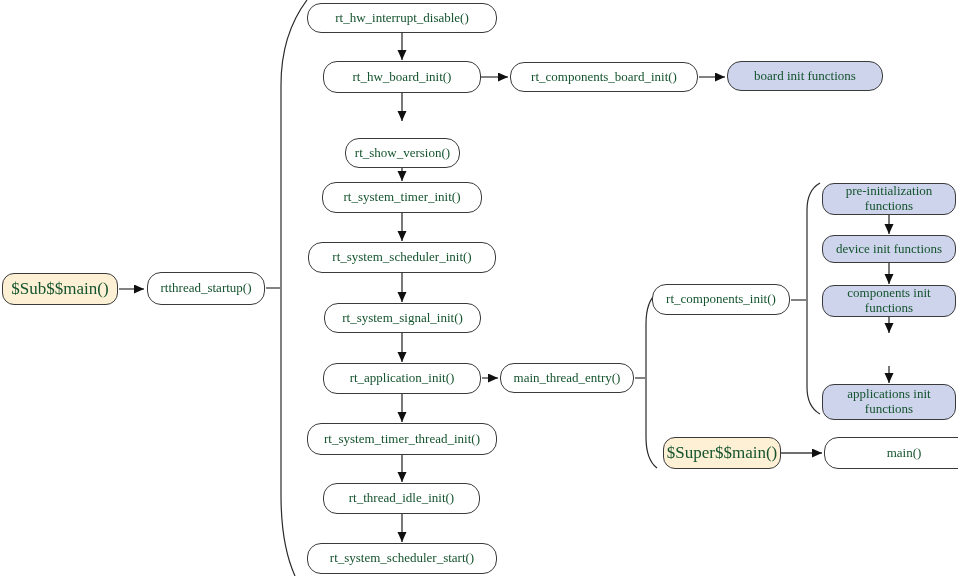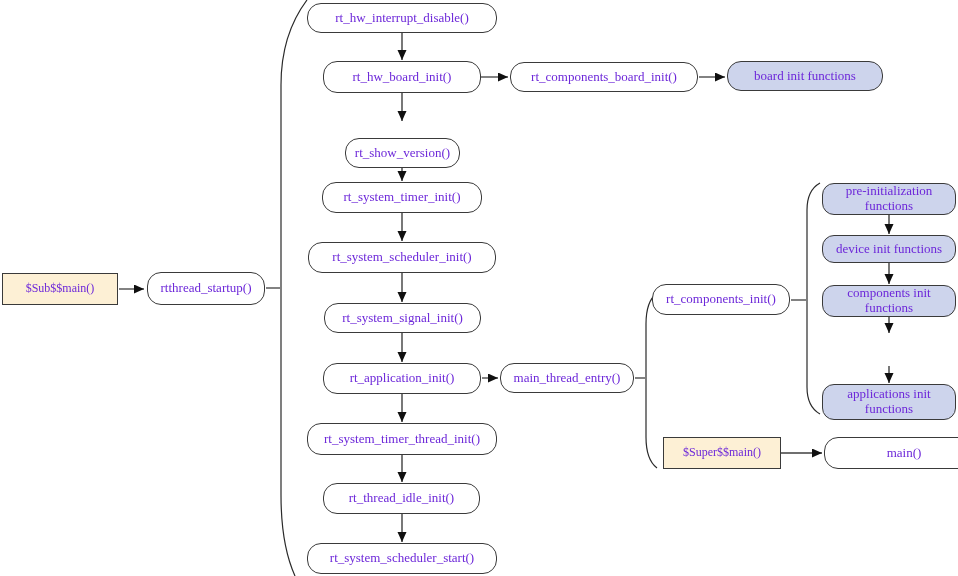--- a/index.html
+++ b/index.html
@@ -12,27 +12,27 @@
   }
   #wires{position:absolute;left:0;top:0;width:958px;height:576px;pointer-events:none;}
   .node{
     position:absolute;
     display:flex;align-items:center;justify-content:center;
     text-align:center;
     box-sizing:border-box;
     background:#fff;
     border:1px solid #3a3a3a;
     border-radius:14px;
-    font-size:13px;color:#6d28d9;
+    font-size:13px;color:#14532d;
     line-height:1.15;
     white-space:nowrap;
   }
   .node.blue{background:#cdd4ec;}
   .node.blue.multi{white-space:normal;border-radius:12px;padding:0 6px;}
-  .node.tan{background:#fdf0d5;border-radius:0;font-size:12px;border-color:#3a3a3a;}
+  .node.tan{background:#fdf0d5;border-radius:12px;font-size:17px;border-color:#3a3a3a;}
 </style>
 </head>
 <body>
 
 <div id="canvas">
 
   <svg id="wires" viewBox="0 0 958 576" xmlns="http://www.w3.org/2000/svg">
     <defs>
       <marker id="ah" markerUnits="userSpaceOnUse" markerWidth="11" markerHeight="10" refX="10" refY="4.5" orient="auto">
         <path d="M0,0 L10,4.5 L0,9 Z" fill="#101010"></path>

